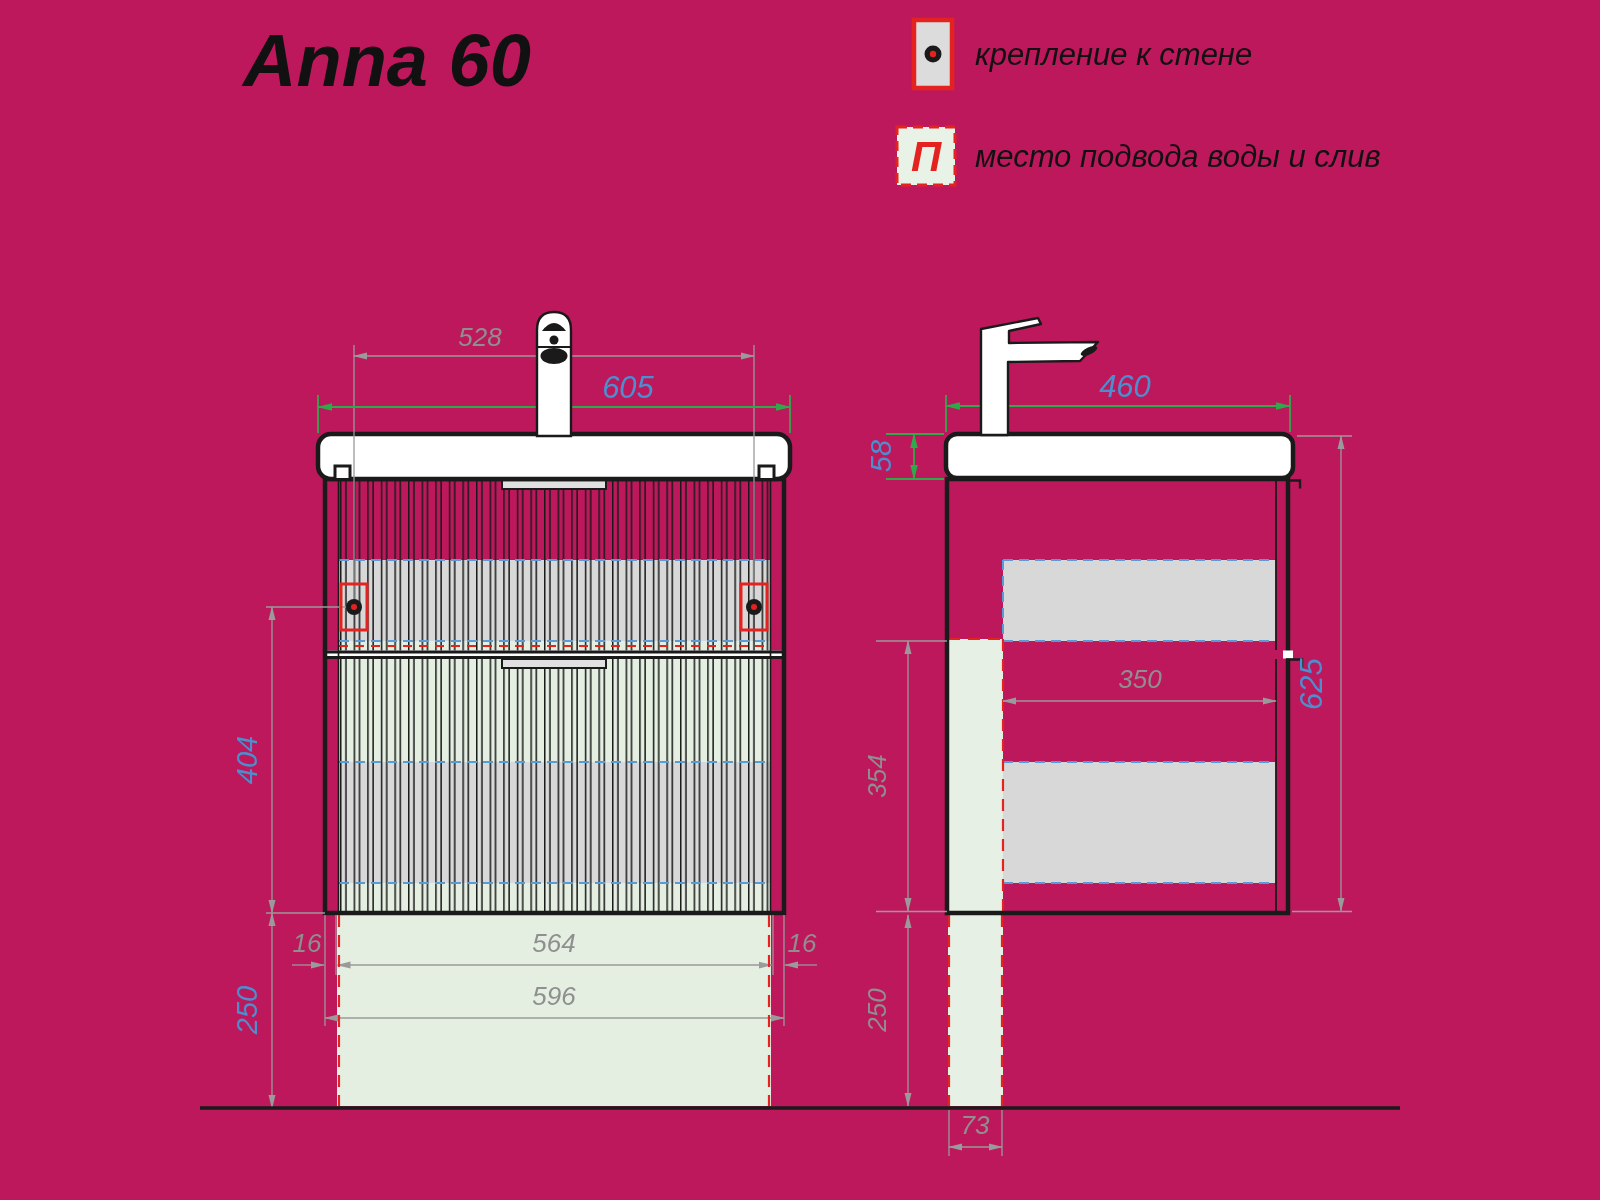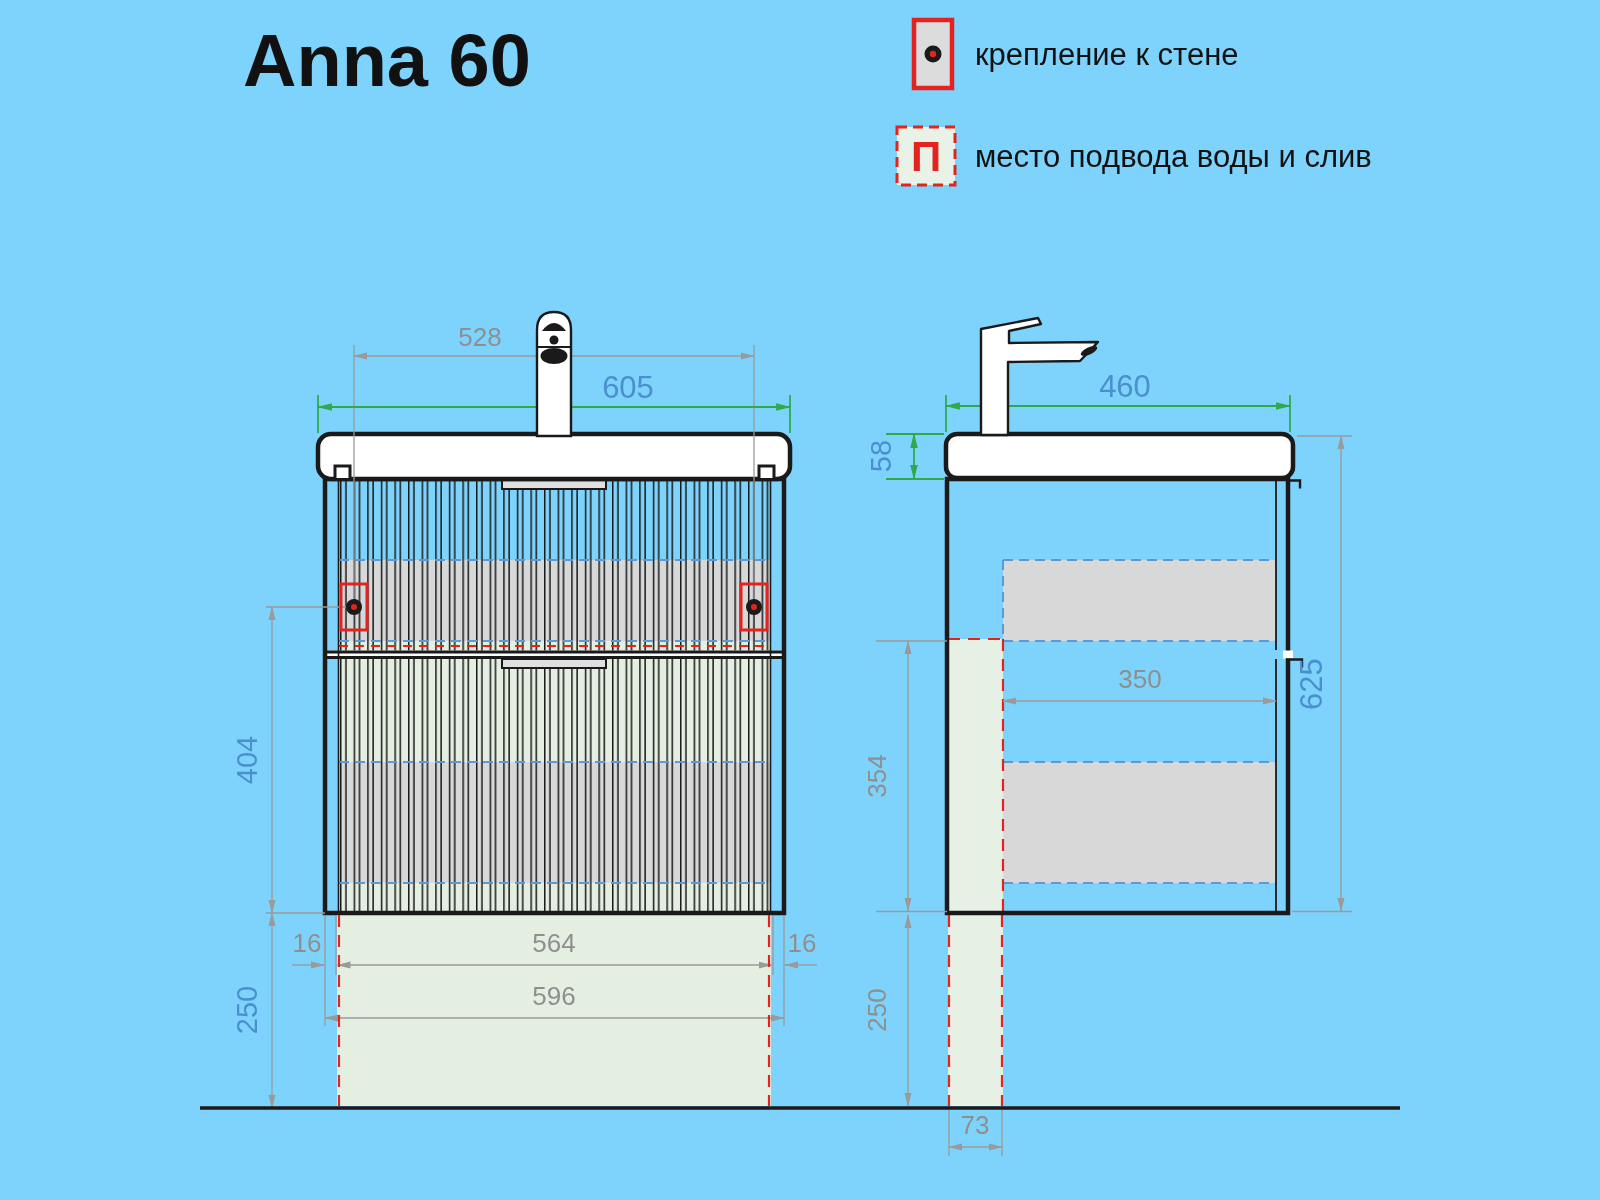--- a/index.html
+++ b/index.html
@@ -1,16 +1,16 @@
 <!DOCTYPE html>
 <html><head>
 <meta charset="utf-8">
 <style>
   html,body{margin:0;padding:0;background:#ffffff;}
-  .stage{width:1600px;height:1200px;position:relative;background:#7dd3fc;overflow:hidden;}
+  .stage{width:1600px;height:1200px;position:relative;background:#be185d;overflow:hidden;font-style:italic;}
   svg{display:block;font-family:"Liberation Sans", sans-serif;}
   text{font-family:"Liberation Sans", sans-serif;}
   .title-text{font-weight:bold;font-size:74px;fill:#111;}
   .legend-text{font-size:31px;fill:#111;}
   .dim-blue{font-size:31px;fill:#4b8fce;}
   .dim-blue-sm{font-size:29px;fill:#4b8fce;}
   .dim-gray{font-size:26px;fill:#8f8f8f;}
   .pi-sym{font-size:42px;font-weight:bold;fill:#e42320;}
 </style>
 </head>

